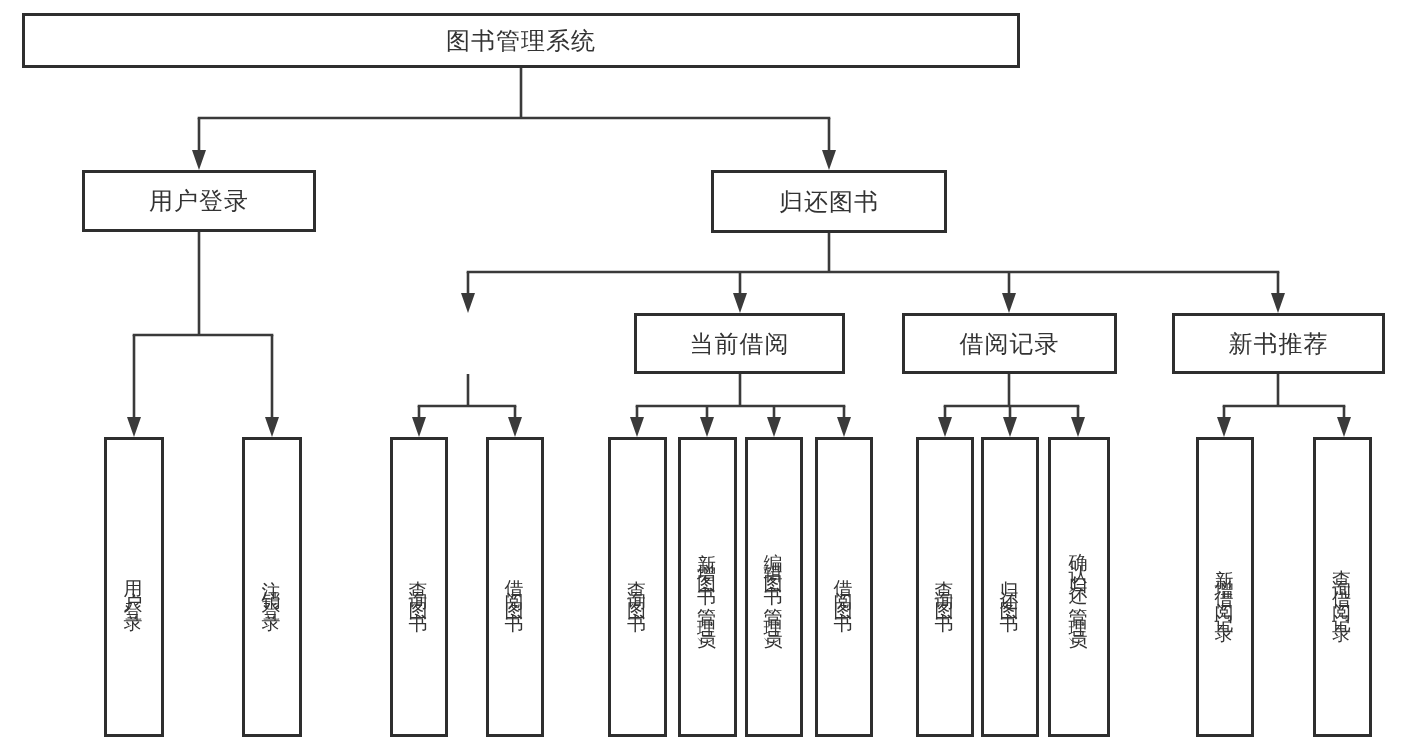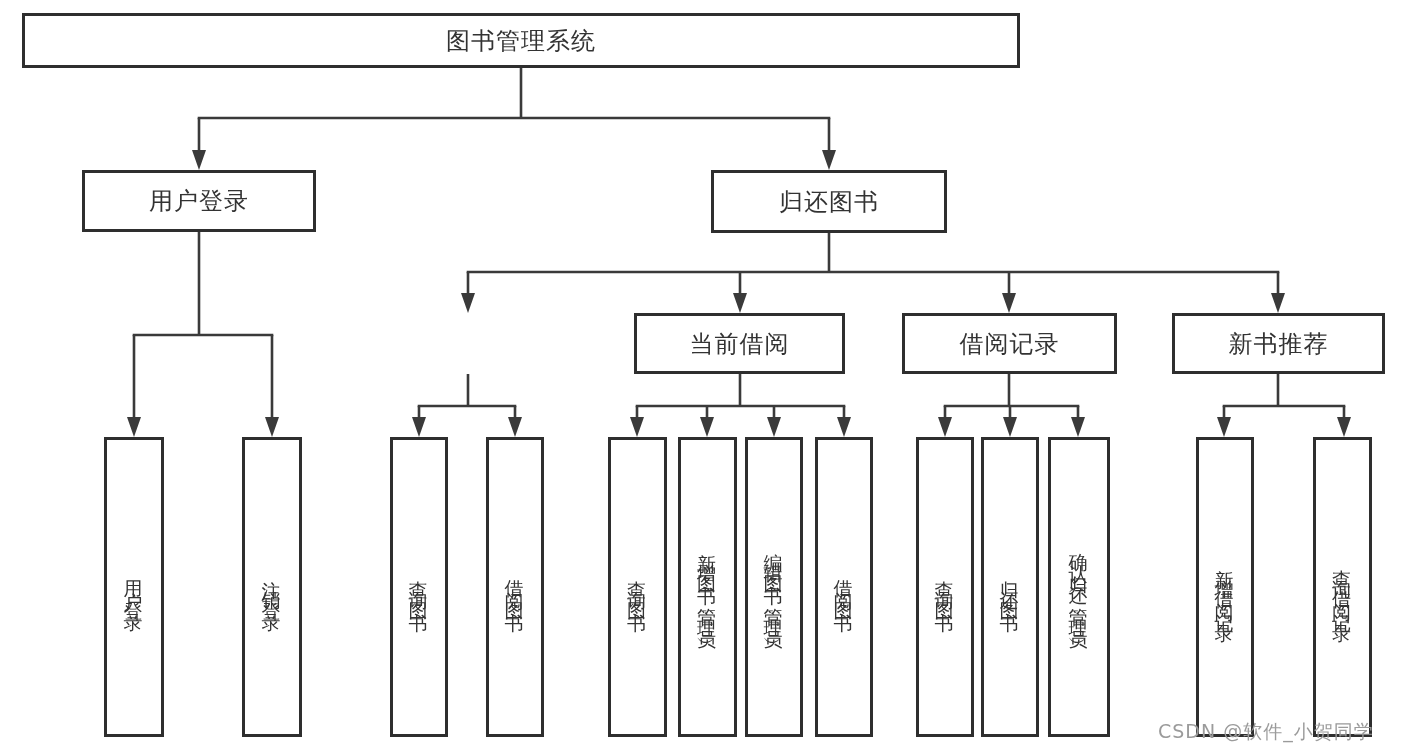--- a/index.html
+++ b/index.html
@@ -189,15 +189,14 @@
     <span>确认归还（管理员）</span>
   </div>
 
   <div class="box vbox" style="left:1196px;top:437px;width:58px;height:300px">
     <span>新增借阅记录</span>
   </div>
   <div class="box vbox" style="left:1313px;top:437px;width:59px;height:300px">
     <span>查询借阅记录</span>
   </div>
 
-  <div class="watermark">CSDN @软件_小贺同学</div>
 
 </div>
 
 </body></html>

